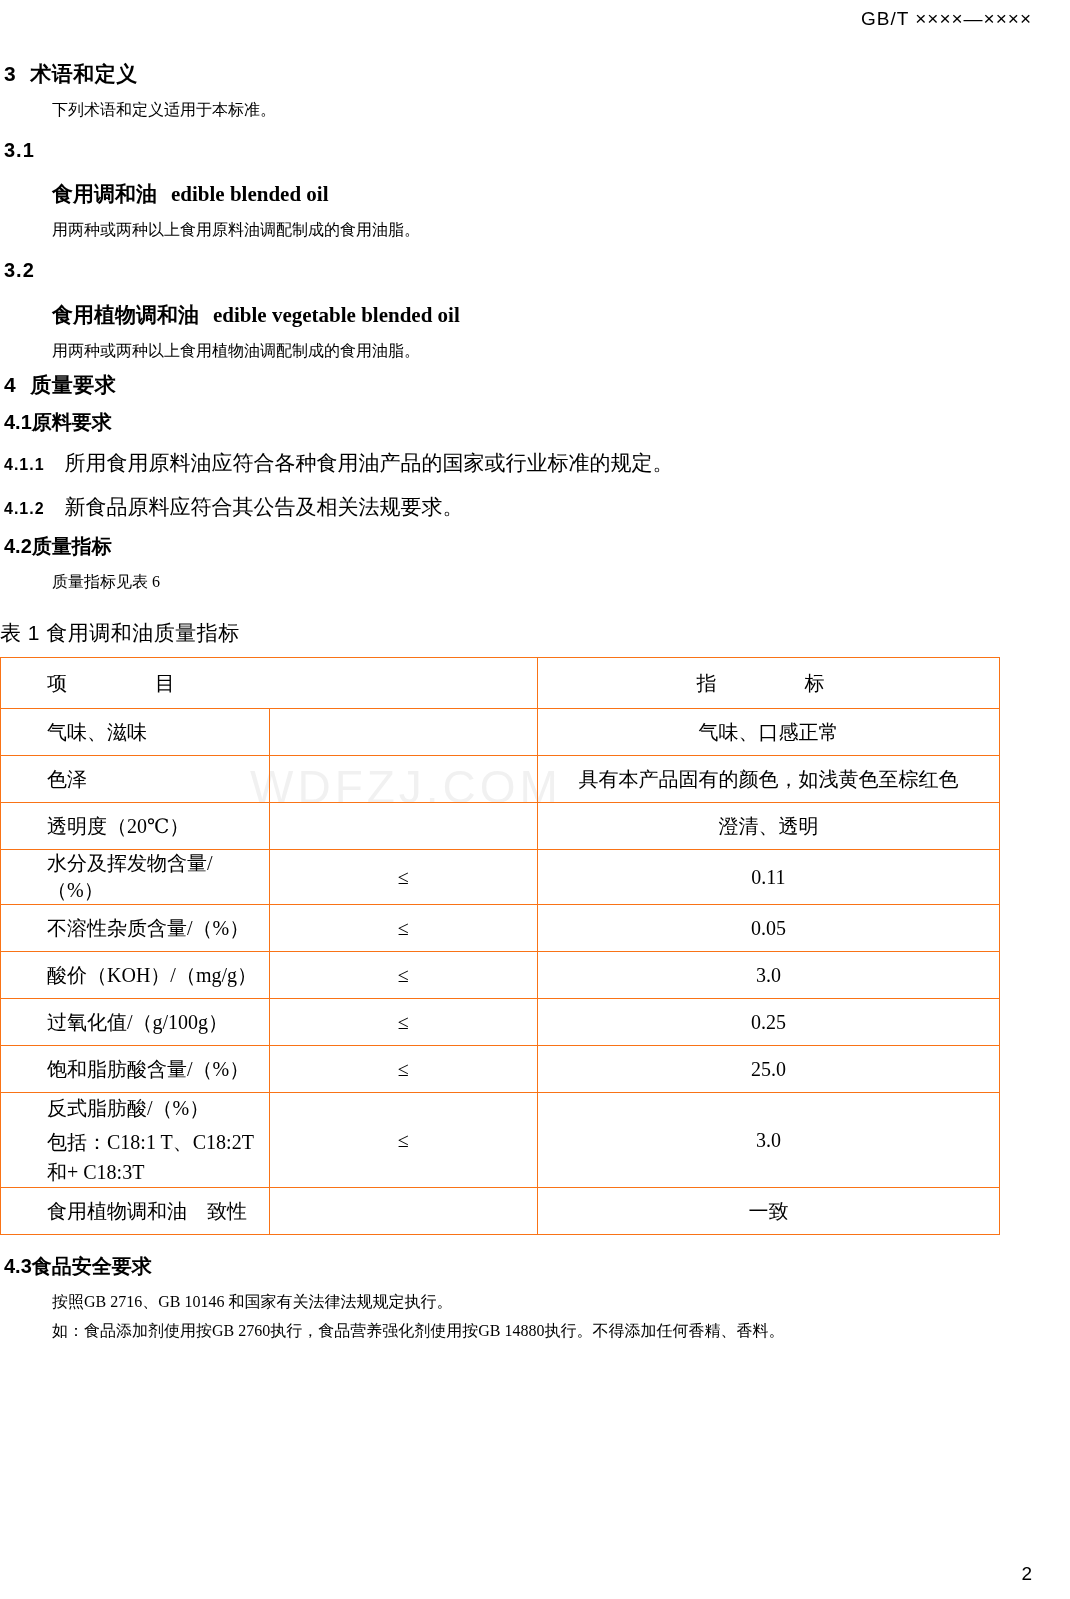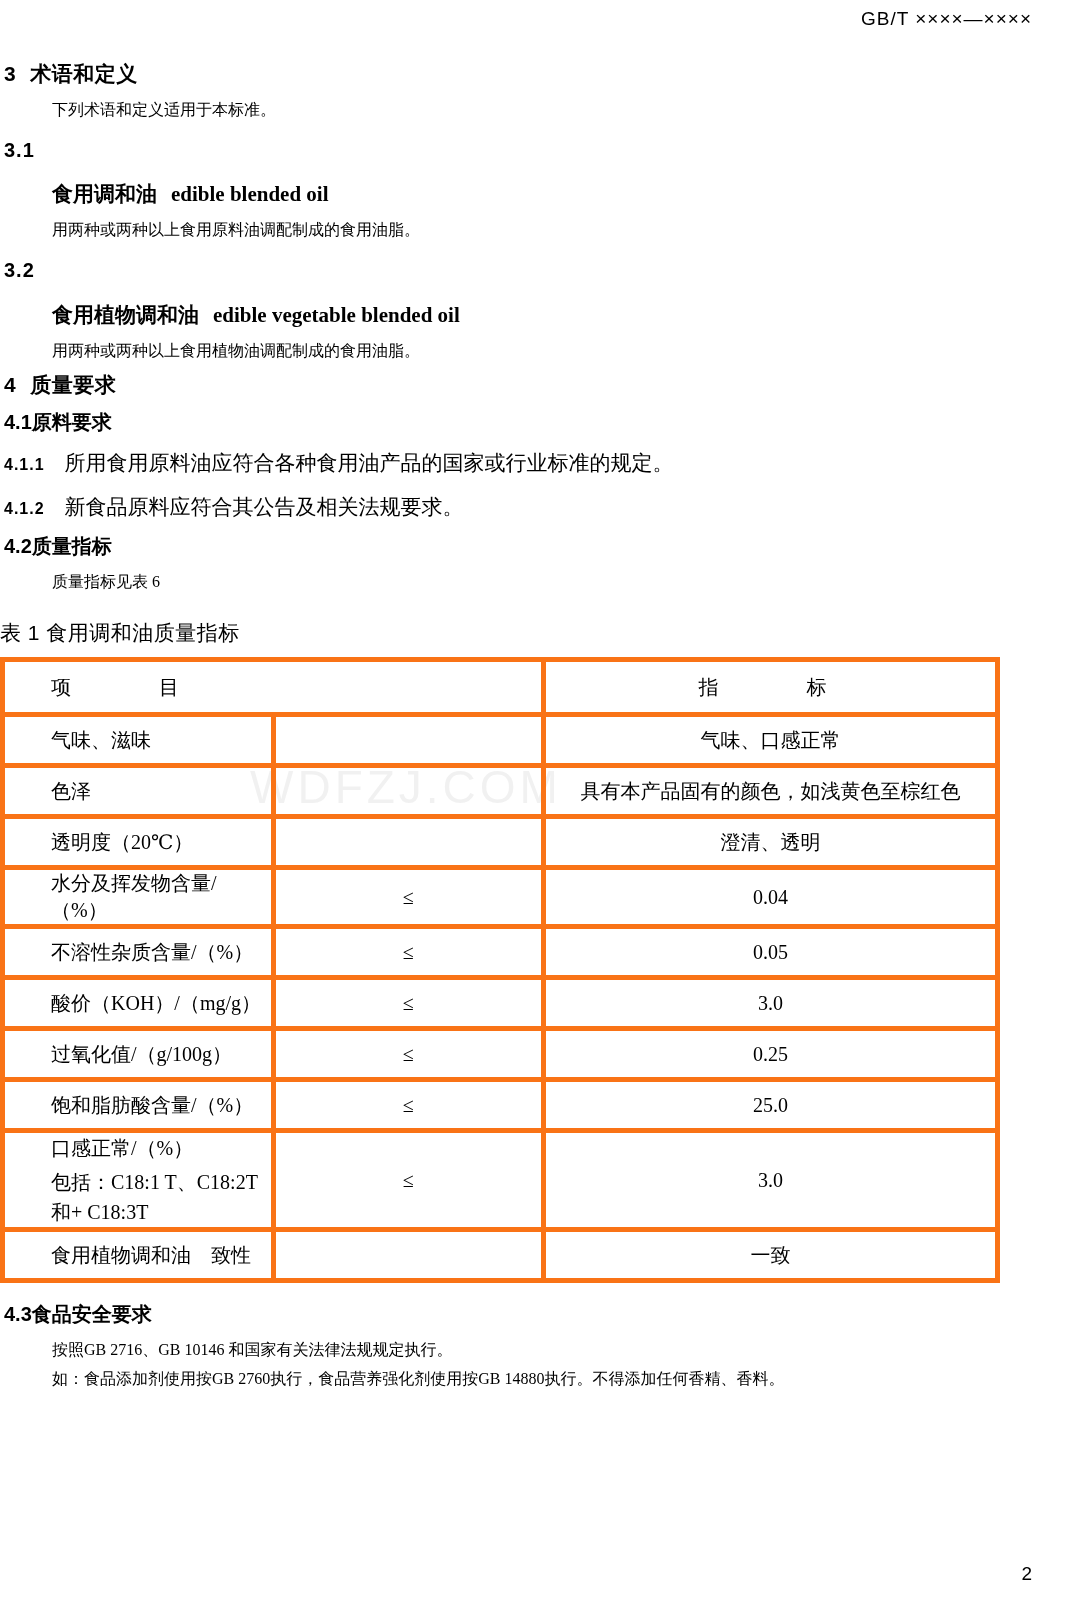--- a/index.html
+++ b/index.html
@@ -94,21 +94,21 @@
     padding: 24px 0 10px 0;
     letter-spacing: 0.5px;
   }
   table.q {
     border-collapse: collapse;
     width: 1000px;
     margin: 0 auto;
     table-layout: fixed;
   }
   table.q td, table.q th {
-    border: 5px solid #f97316;
+    border: 1px solid #f97316;
     font-size: 20px;
     font-weight: normal;
     padding: 0;
     height: 46px;
     vertical-align: middle;
   }
   table.q .c-item { width: 490px; text-align: left; padding-left: 46px; }
   table.q .c-op   { width: 20px;  text-align: center; }
   table.q .c-val  { text-align: center; }
   table.q thead td {
@@ -216,21 +216,21 @@
           <td class="c-val">具有本产品固有的颜色，如浅黄色至棕红色</td>
         </tr>
         <tr>
           <td class="c-item">透明度（20℃）</td>
           <td class="c-op"></td>
           <td class="c-val">澄清、透明</td>
         </tr>
         <tr>
           <td class="c-item">水分及挥发物含量/（%）</td>
           <td class="c-op">≤</td>
-          <td class="c-val">0.04</td>
+          <td class="c-val">0.11</td>
         </tr>
         <tr>
           <td class="c-item">不溶性杂质含量/（%）</td>
           <td class="c-op">≤</td>
           <td class="c-val">0.05</td>
         </tr>
         <tr>
           <td class="c-item">酸价（KOH）/（mg/g）</td>
           <td class="c-op">≤</td>
           <td class="c-val">3.0</td>
@@ -240,21 +240,21 @@
           <td class="c-op">≤</td>
           <td class="c-val">0.25</td>
         </tr>
         <tr>
           <td class="c-item">饱和脂肪酸含量/（%）</td>
           <td class="c-op">≤</td>
           <td class="c-val">25.0</td>
         </tr>
         <tr>
           <td class="c-item twoline">
-            <div>口感正常/（%）</div>
+            <div>反式脂肪酸/（%）</div>
             <div>包括：C18:1 T、C18:2T 和+ C18:3T</div>
           </td>
           <td class="c-op op-bot">≤</td>
           <td class="c-val">3.0</td>
         </tr>
         <tr>
           <td class="c-item">食用植物调和油　致性</td>
           <td class="c-op"></td>
           <td class="c-val">一致</td>
         </tr>

